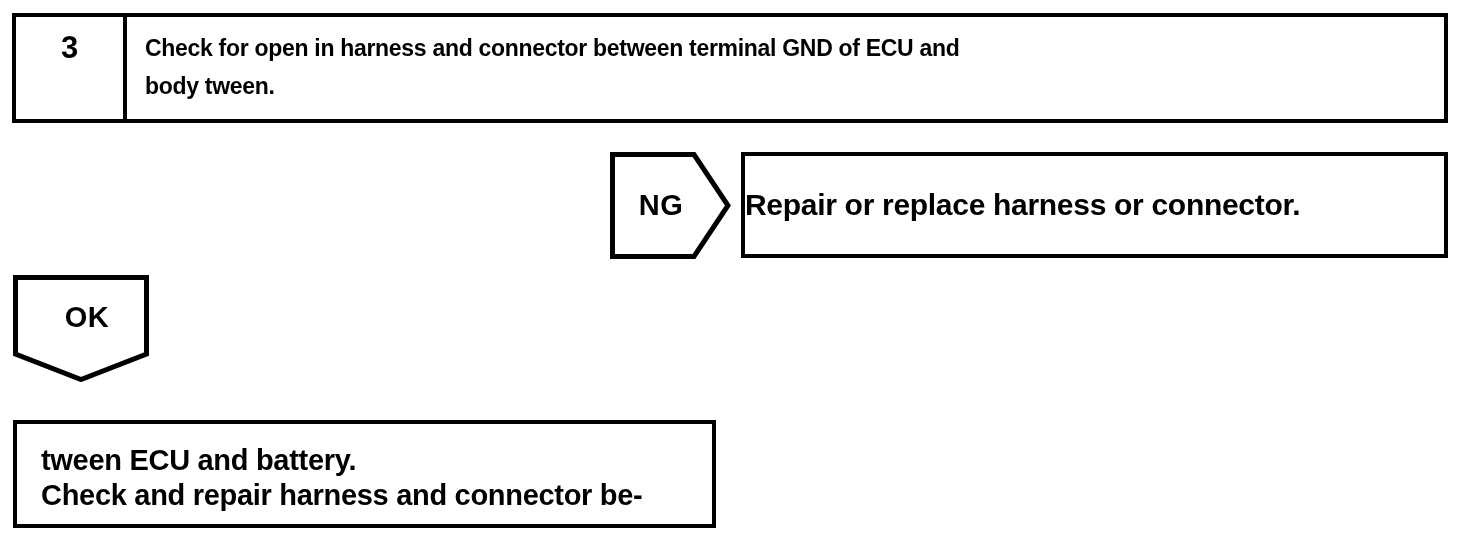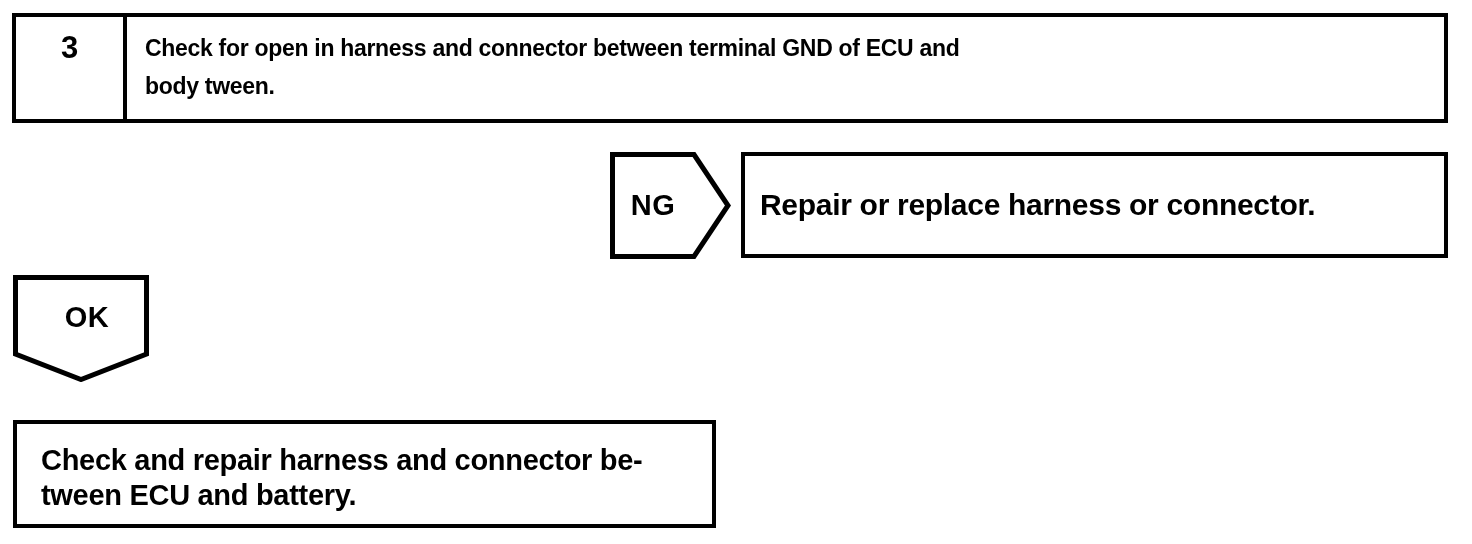--- a/index.html
+++ b/index.html
@@ -58,36 +58,35 @@
   .connector svg {
     display: block;
   }
   .connector-label {
     position: absolute;
     font-size: 29px;
     letter-spacing: 0.5px;
     text-align: center;
   }
   .ng-connector { left: 610px; top: 152px; }
-  .ng-connector .connector-label { left: 0; top: 37px; width: 86px; }
+  .ng-connector .connector-label { left: 8px; top: 37px; width: 86px; }
   .ok-connector { left: 13px; top: 275px; }
   .ok-connector .connector-label { left: 12px; top: 26px; width: 124px; }
 
   
   .ng-action-box {
     position: absolute;
     left: 741px;
     top: 152px;
     width: 707px;
     height: 106px;
     border: 4px solid #000;
     box-sizing: border-box;
     display: flex;
     align-items: center;
-    padding-left: 15px;
     font-size: 30px;
     letter-spacing: -0.3px;
     background: #fff;
     white-space: nowrap;
   }
   .next-action-box {
     position: absolute;
     left: 13px;
     top: 420px;
     width: 703px;
@@ -131,17 +130,17 @@
   <div class="connector ok-connector">
     <span>
       <svg width="136" height="107" viewBox="0 0 136 107">
         <polygon points="2.5,2.5 133.5,2.5 133.5,79 68,104.5 2.5,79" fill="#ffffff" stroke="#000000" stroke-width="5" stroke-linejoin="miter"></polygon>
       </svg>
     </span>
     <span class="connector-label">OK</span>
   </div>
 
   <div class="next-action-box">
+    <div>tween ECU and battery.</div>
     <div>Check and repair harness and connector be-</div>
-    <div>tween ECU and battery.</div>
   </div>
 
 </div>
 
 </body></html>

